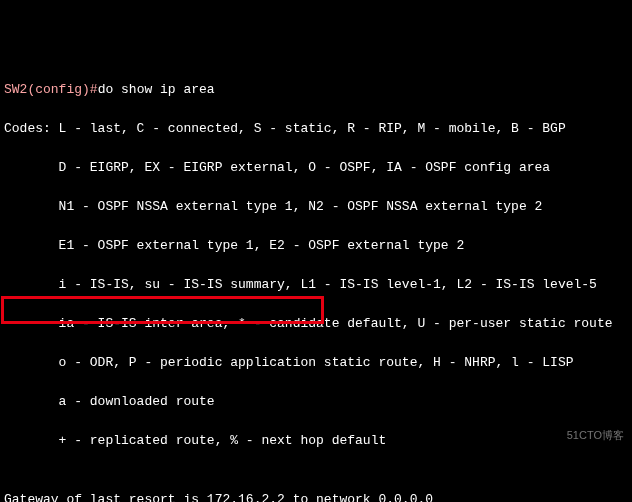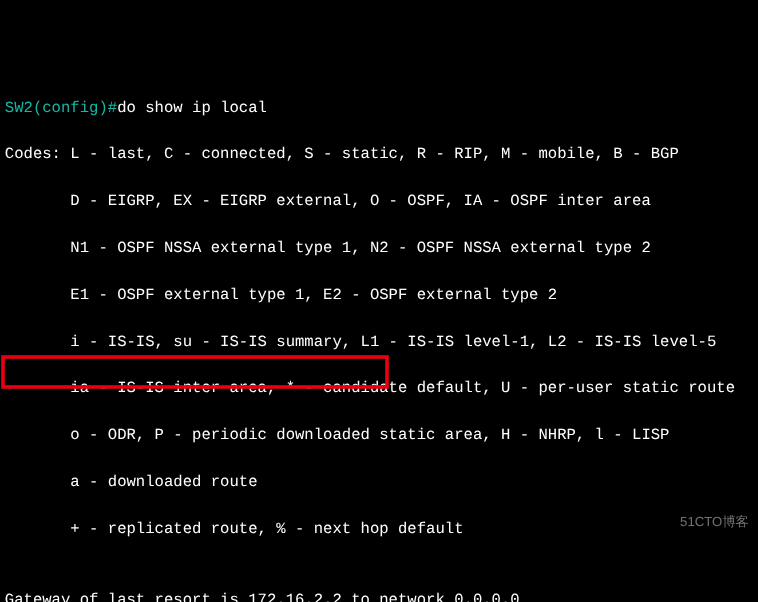--- a/index.html
+++ b/index.html
@@ -14,21 +14,21 @@
       font-size: 13px;
       line-height: 1.5;
       white-space: pre;
       padding: 2px 4px;
       width: 632px;
       height: 502px;
       overflow: hidden;
       position: relative;
     }
     .prompt {
-      color: #14b8a6;
+      color: #fca5a5;
     }
     .highlight-box {
       position: absolute;
       border: 3px solid #e60012;
       pointer-events: none;
       left: 1px;
       top: 296px;
       width: 323px;
       height: 28px;
     }
@@ -42,28 +42,28 @@
       opacity: 0.85;
       margin-left: 48px;
     }
     .line { white-space: pre; }
   </style>
 </head>
 <body>
 
 
 
-<div class="line"><span class="prompt">SW2(config)#</span><span>do show ip local</span></div>
+<div class="line"><span class="prompt">SW2(config)#</span><span>do show ip area</span></div>
 <div class="line">Codes: L - last, C - connected, S - static, R - RIP, M - mobile, B - BGP</div>
-<div class="line">       D - EIGRP, EX - EIGRP external, O - OSPF, IA - OSPF inter area</div>
+<div class="line">       D - EIGRP, EX - EIGRP external, O - OSPF, IA - OSPF config area</div>
 <div class="line">       N1 - OSPF NSSA external type 1, N2 - OSPF NSSA external type 2</div>
 <div class="line">       E1 - OSPF external type 1, E2 - OSPF external type 2</div>
 <div class="line">       i - IS-IS, su - IS-IS summary, L1 - IS-IS level-1, L2 - IS-IS level-5</div>
 <div class="line">       ia - IS-IS inter area, * - candidate default, U - per-user static route</div>
-<div class="line">       o - ODR, P - periodic downloaded static area, H - NHRP, l - LISP</div>
+<div class="line">       o - ODR, P - periodic application static route, H - NHRP, l - LISP</div>
 <div class="line">       a - downloaded route</div>
 <div class="line">       + - replicated route, % - next hop default</div>
 <div class="line"></div>
 <div class="line">Gateway of last resort is 172.16.2.2 to network 0.0.0.0</div>
 <div class="line"></div>
 
 
 
 
 

